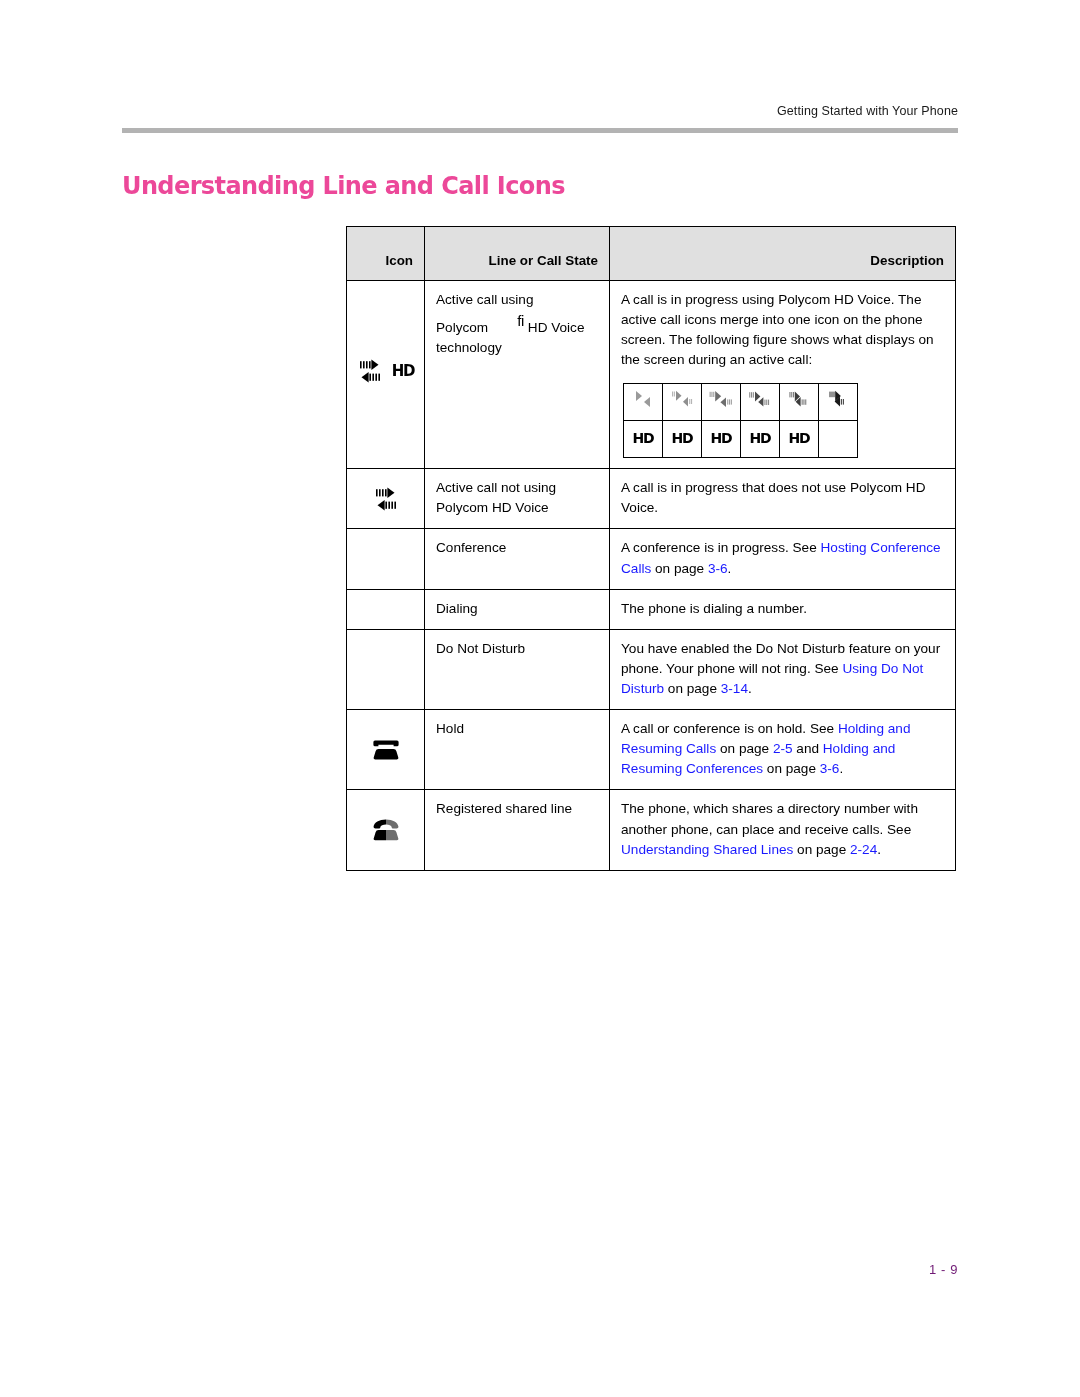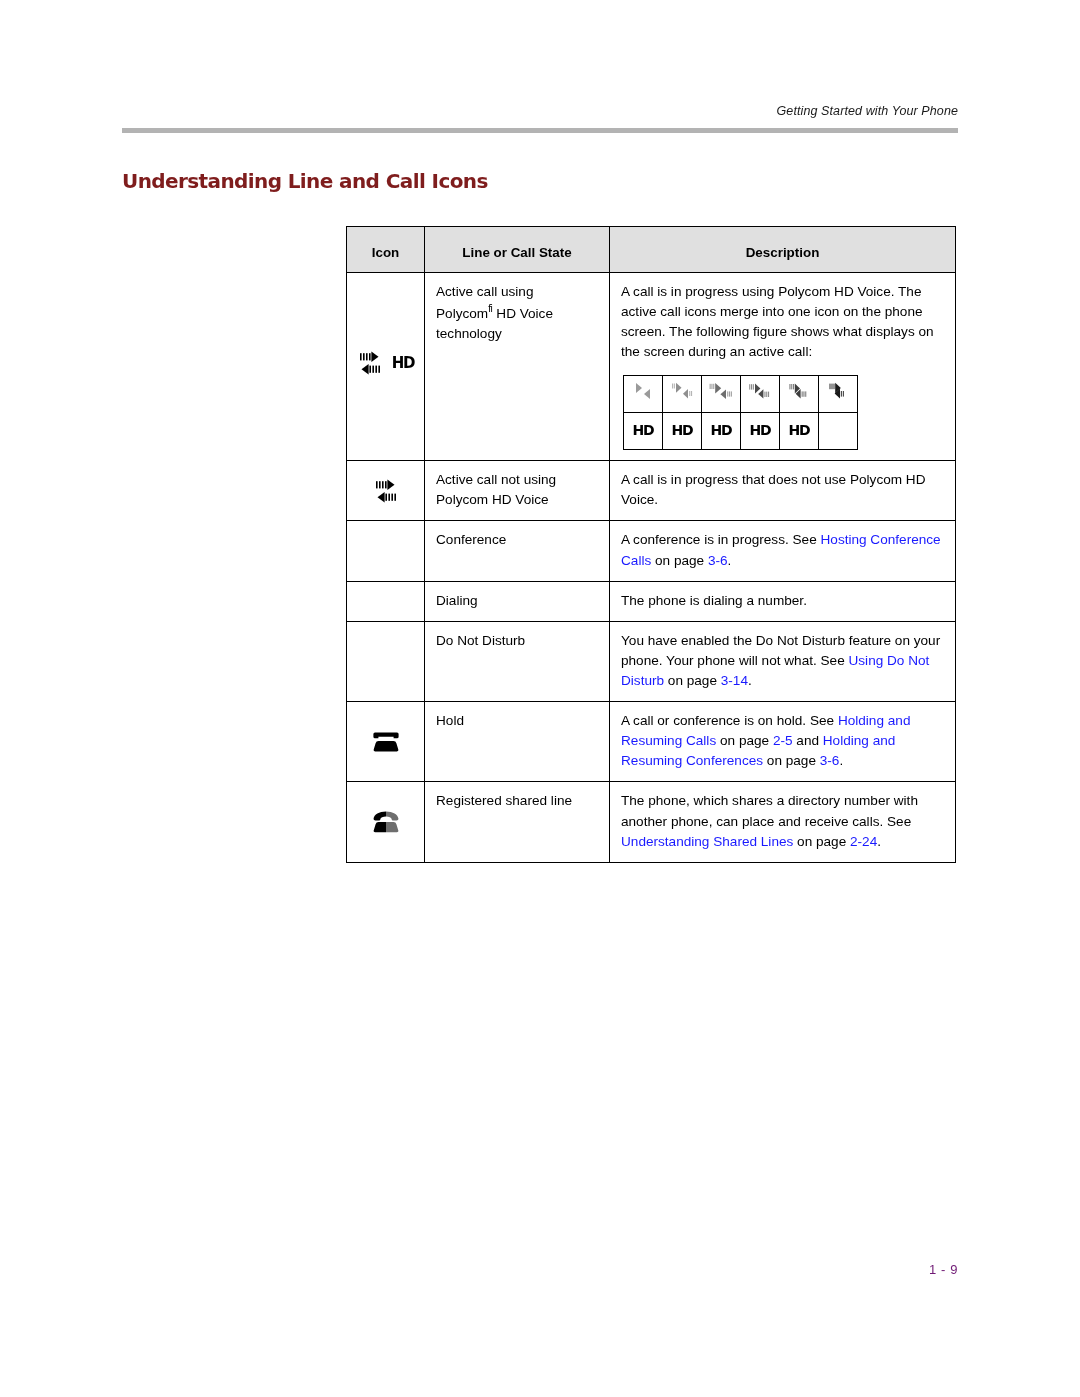--- a/index.html
+++ b/index.html
@@ -19,41 +19,40 @@
   
   #page-header {
     position: absolute;
     top: 104px;
     left: 122px;
     width: 836px;
     text-align: right;
     font-size: 12.5px;
     color: #1a1a1a;
     letter-spacing: 0.1px;
-    font-style: italic;
   }
   #header-rule {
     position: absolute;
     top: 128px;
     left: 122px;
     width: 836px;
     height: 5px;
     background: #b3b3b3;
   }
 
   
   #page-title {
     position: absolute;
     top: 156px;
     left: 122px;
     font-family: "DejaVu Sans", sans-serif;
     font-weight: bold;
-    font-size: 20px;
+    font-size: 24px;
     letter-spacing: -0.6px;
-    color: #7f1d1d;
+    color: #ec4899;
     white-space: nowrap;
   }
 
   
   #icon-table {
     position: absolute;
     top: 226px;
     left: 346px;
     width: 609px;
     border-collapse: collapse;
@@ -67,32 +66,32 @@
 
   #icon-table th, #icon-table td {
     border: 1px solid #000000;
     vertical-align: top;
     padding: 9px 11px 10px 11px;
   }
   #icon-table thead th {
     background: #e0e0e0;
     font-weight: bold;
     font-size: 13.4px;
-    text-align: center;
-    padding-top: 16px;
+    text-align: right;
+    padding-top: 24px;
     padding-bottom: 9px;
   }
   #icon-table td.icon-cell {
     vertical-align: middle;
     text-align: center;
     padding: 6px 4px;
   }
   .state-cell { white-space: normal; }
   .link { color: #1a1aff; }
-  .sup-reg { font-size: 10px; vertical-align: super; letter-spacing: -0.3px; }
+  .sup-reg { font-size: 15px; vertical-align: super; letter-spacing: -0.3px; margin-left: 29px; }
 
   
   .ico { display: inline-block; vertical-align: middle; }
   .ico-pair { display: inline-flex; align-items: center; gap: 9px; justify-content: center; }
   .hd-badge {
     display: inline-block;
     font-family: "DejaVu Sans", sans-serif;
     font-weight: bold;
     font-size: 15px;
     letter-spacing: -1.2px;
@@ -325,21 +324,21 @@
 
     <tr>
       <td class="icon-cell"></td>
       <td class="state-cell">Dialing</td>
       <td>The phone is dialing a number.</td>
     </tr>
 
     <tr>
       <td class="icon-cell"></td>
       <td class="state-cell">Do Not Disturb</td>
-      <td><span>You have enabled the Do Not Disturb feature on your phone. Your phone will not what. See </span><span class="link">Using Do Not Disturb</span><span> on page </span><span class="link">3-14</span><span>.</span></td>
+      <td><span>You have enabled the Do Not Disturb feature on your phone. Your phone will not ring. See </span><span class="link">Using Do Not Disturb</span><span> on page </span><span class="link">3-14</span><span>.</span></td>
     </tr>
 
 
     <tr>
       <td class="icon-cell">
         <svg class="ico" width="34" height="28" viewBox="0 0 34 28" aria-hidden="true">
           <g fill="#000">
 
             <path d="M6 4.5 h22 a1.6 1.6 0 0 1 1.6 1.6 v2.6 a1.6 1.6 0 0 1 -1.6 1.6 h-3.4 v-1.5 h-15.2 v1.5 h-3.4 a1.6 1.6 0 0 1 -1.6 -1.6 v-2.6 a1.6 1.6 0 0 1 1.6 -1.6 z"></path>
 

